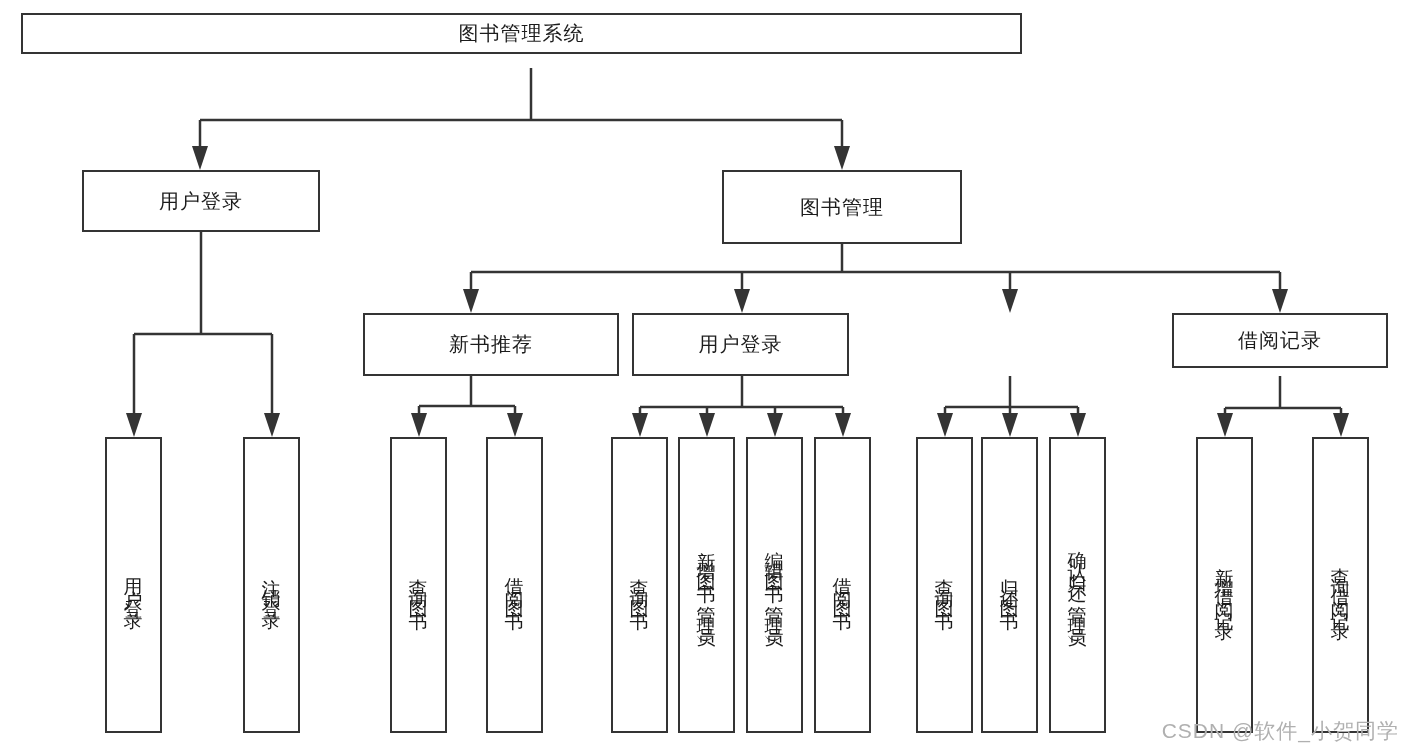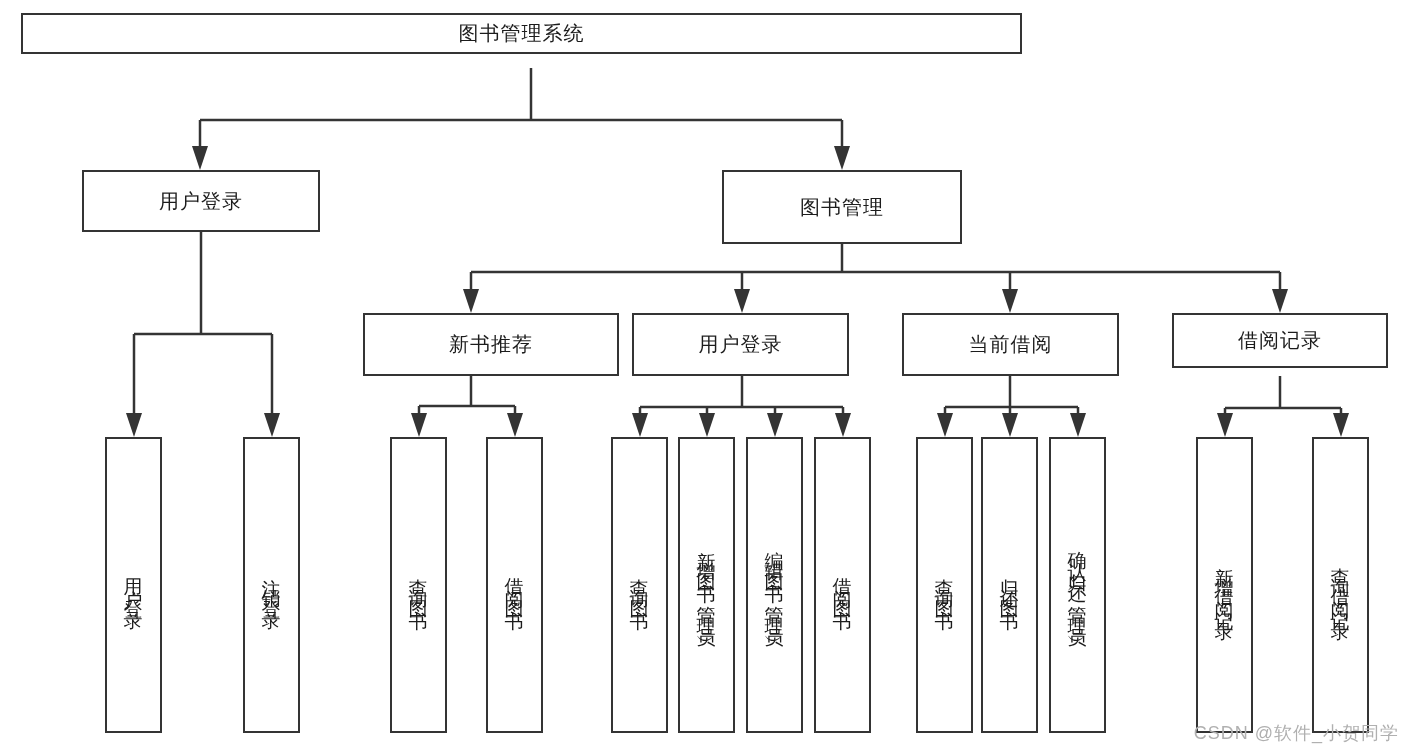--- a/index.html
+++ b/index.html
@@ -34,21 +34,21 @@
   .leaf .vtxt{
     writing-mode:vertical-rl;
     text-orientation:mixed;
     letter-spacing:11px;
     line-height:1;
     white-space:nowrap;
   }
   .watermark{
     position:absolute;
     right:6px;bottom:2px;
-    font-size:18px;
+    font-size:21px;
     color:var(--wm);
     letter-spacing:1px;
     z-index:3;
   }
 </style>
 </head>
 <body>
 
 <div class="stage">
 
@@ -128,23 +128,20 @@
   <div class="box" style="left:722px;top:170px;width:240px;height:74px">
     <span>图书管理</span>
   </div>
 
   <div class="box" style="left:363px;top:313px;width:256px;height:63px">
     <span>新书推荐</span>
   </div>
   <div class="box" style="left:632px;top:313px;width:217px;height:63px">
     <span>用户登录</span>
   </div>
-  <div class="box" style="left:902px;top:313px;width:217px;height:63px">
-    <span>当前借阅</span>
-  </div>
   <div class="box" style="left:1172px;top:313px;width:216px;height:55px">
     <span>借阅记录</span>
   </div>
 
   <div class="box leaf" style="left:105px">
     <span class="vtxt">用户登录</span>
   </div>
   <div class="box leaf" style="left:243px">
     <span class="vtxt">注销登录</span>
   </div>

